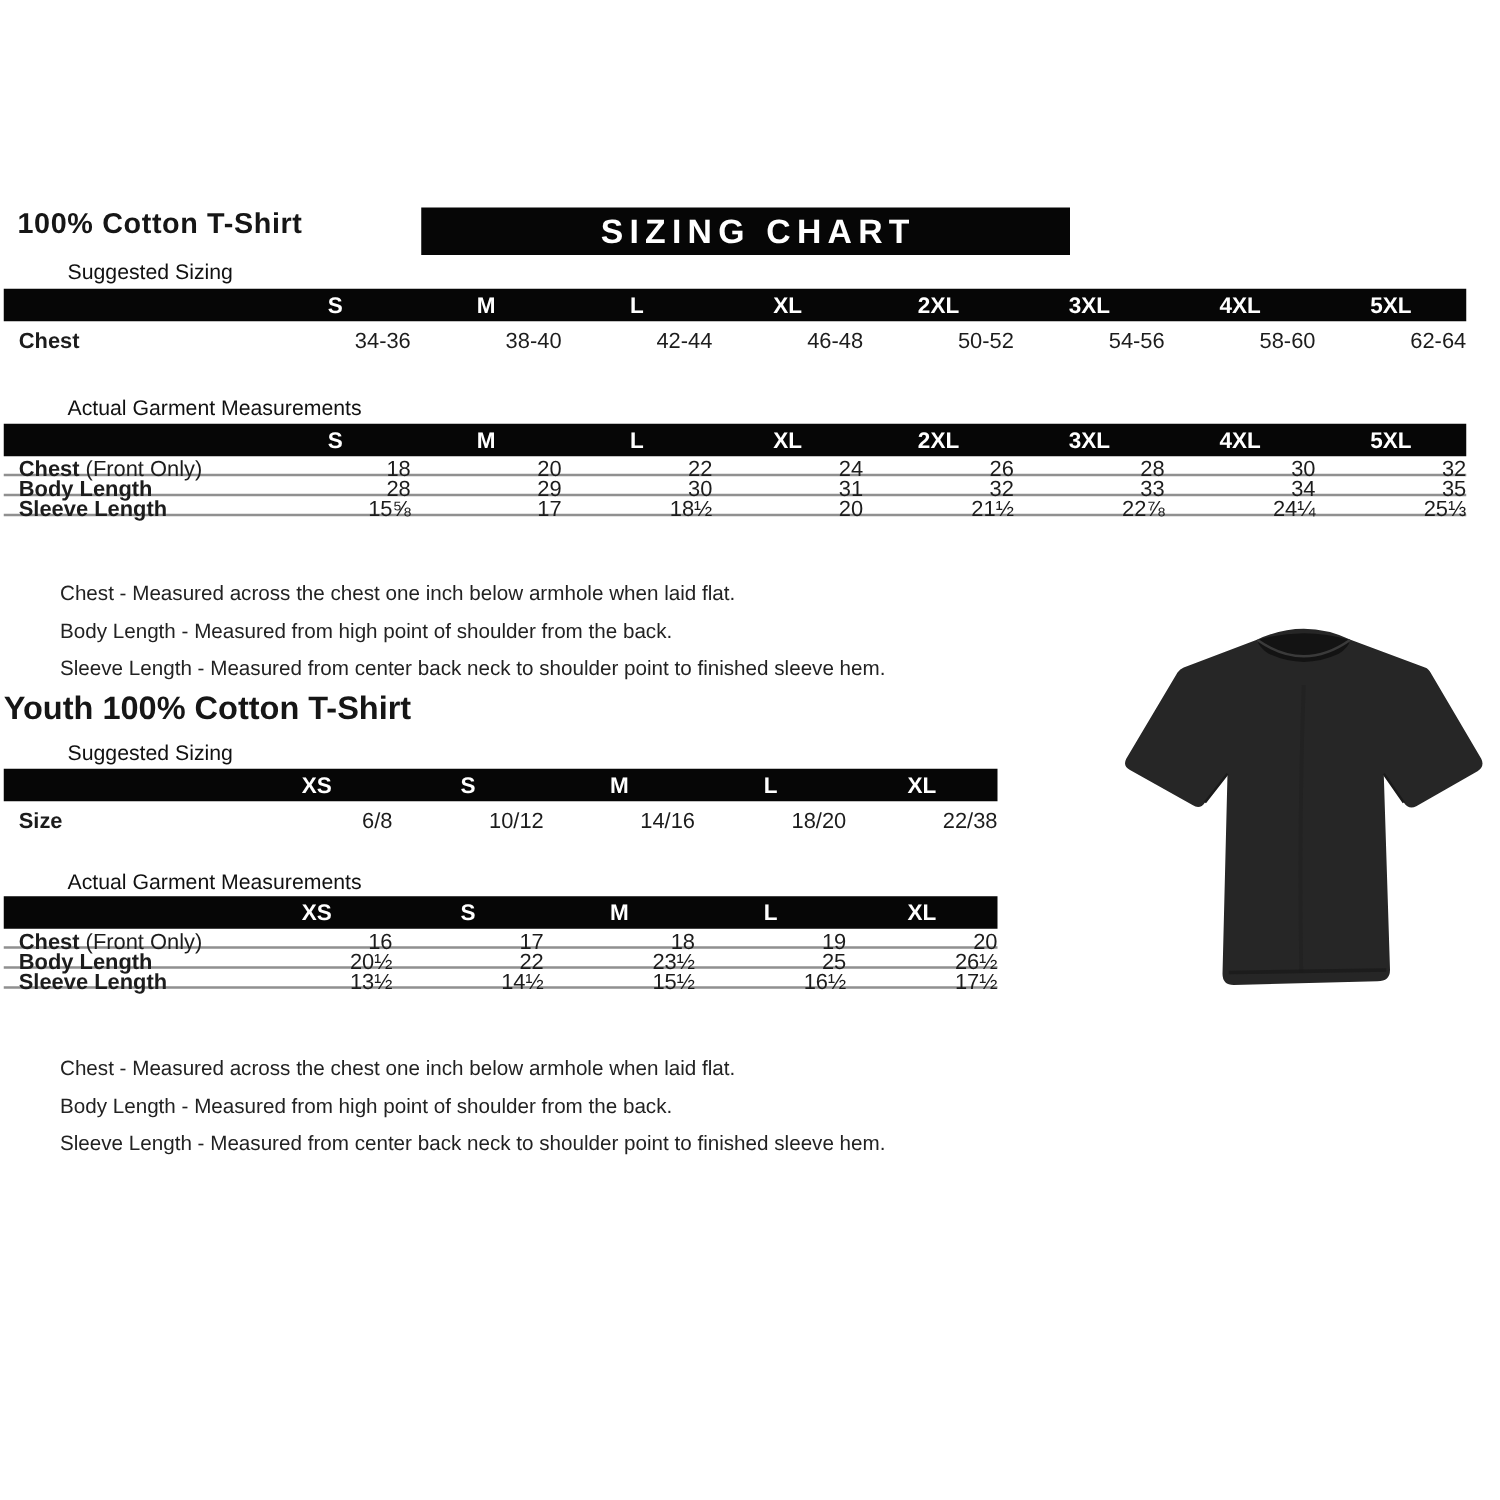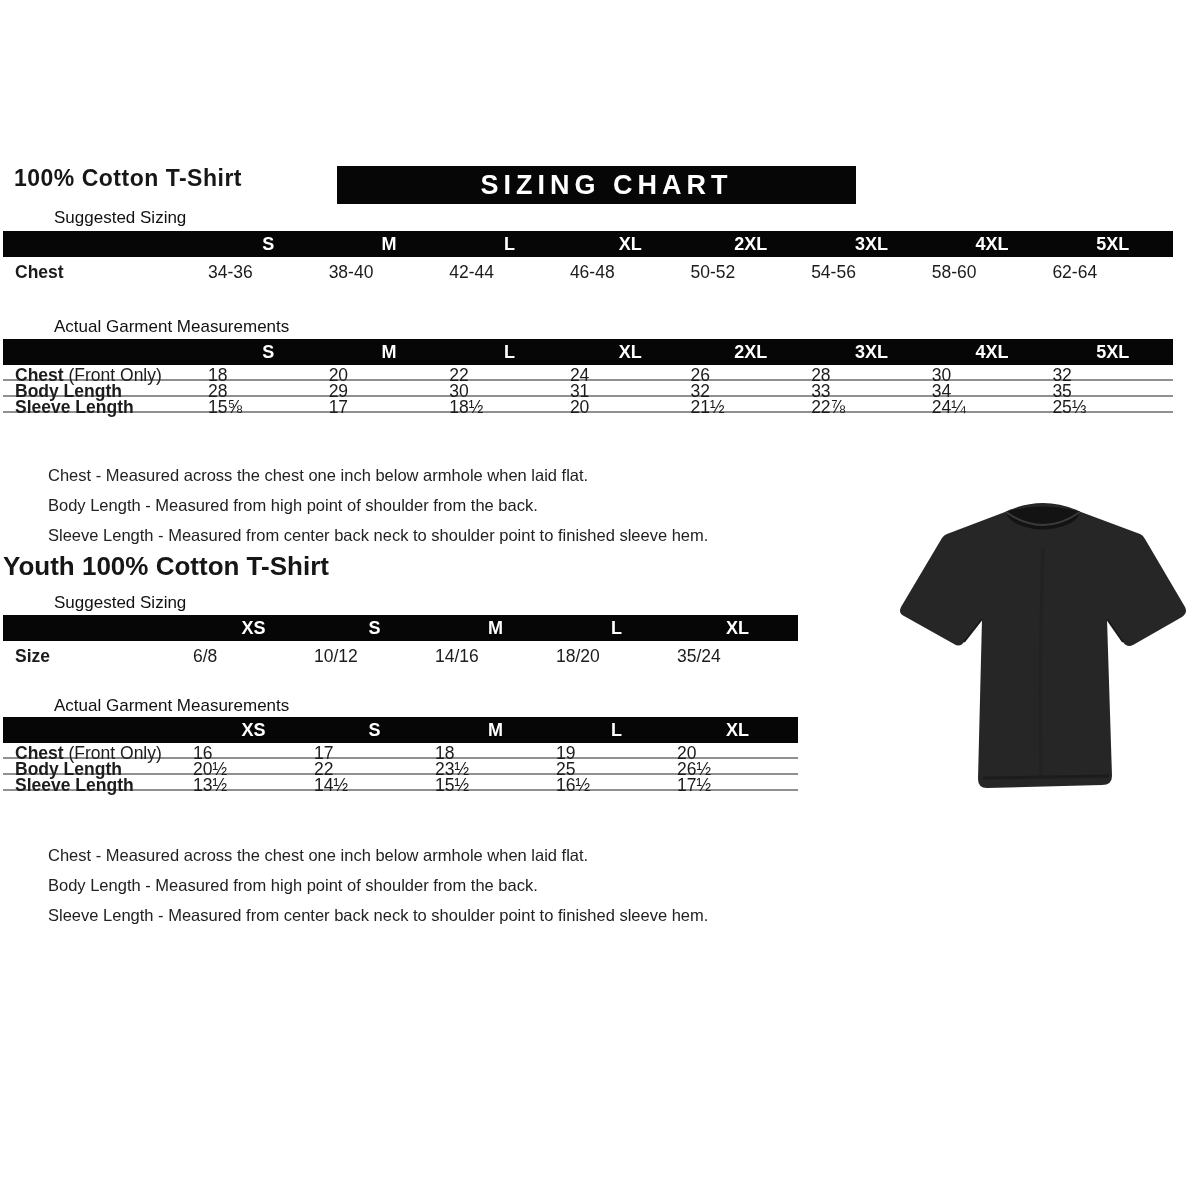--- a/index.html
+++ b/index.html
@@ -33,21 +33,21 @@
   .adult-grid { grid-template-columns:205px repeat(8,1fr); }
   .youth-grid { grid-template-columns:190px repeat(5,1fr); }
   .thead {
     background:#060606; height:26px;
   }
   .th {
     color:#ffffff; font-size:18px; font-weight:700; text-align:center;
   }
   .data-row { height:30px; }
   .bordered .data-row { height:16px; border-bottom:2px solid #909090; }
-  .td { font-size:17.5px; text-align:left; color:#1c1c1c; }
+  .td { font-size:17.5px; text-align:right; color:#1c1c1c; }
   .label-cell {
     text-align:left; padding-left:12px; font-size:17.5px;
   }
   .label-cell .b { font-weight:700;margin-top:18px; }
   .label-cell .suffix { font-weight:400; }
 
   .notes { line-height:30px; font-size:16.5px; color:#222;margin-left:35px; }
 
   .youth-title {
     left:3px; top:551px;
@@ -159,21 +159,21 @@
     <div class="th">M</div>
     <div class="th">L</div>
     <div class="th">XL</div>
   </div>
   <div class="tr youth-grid data-row">
     <div class="td label-cell"><span class="b">Size</span></div>
     <div class="td">6/8</div>
     <div class="td">10/12</div>
     <div class="td">14/16</div>
     <div class="td">18/20</div>
-    <div class="td">35/24</div>
+    <div class="td">22/38</div>
   </div>
 </div>
 
 <div class="abs section-label" style="left:6px; top:696px;">Actual Garment Measurements</div>
 
 <div class="tbl bordered" style="left:3px; top:717px; width:795px;">
   <div class="tr youth-grid thead">
     <div class="th"></div>
     <div class="th">XS</div>
     <div class="th">S</div>

